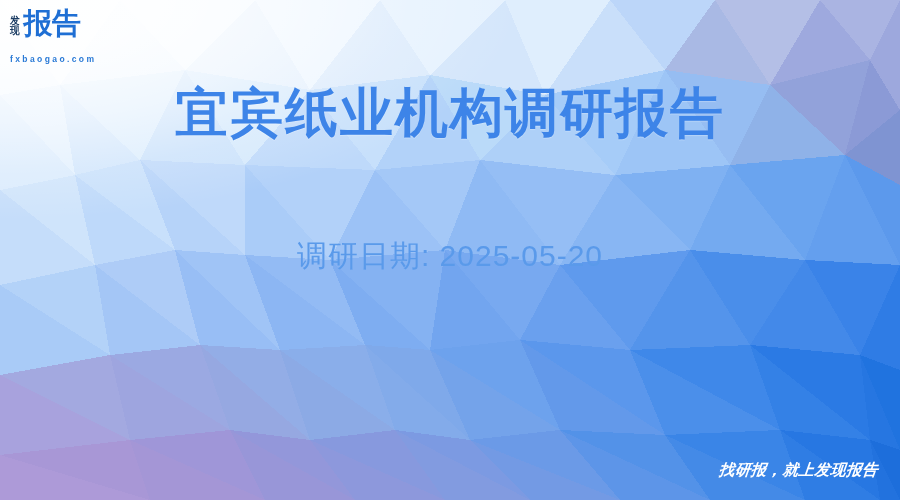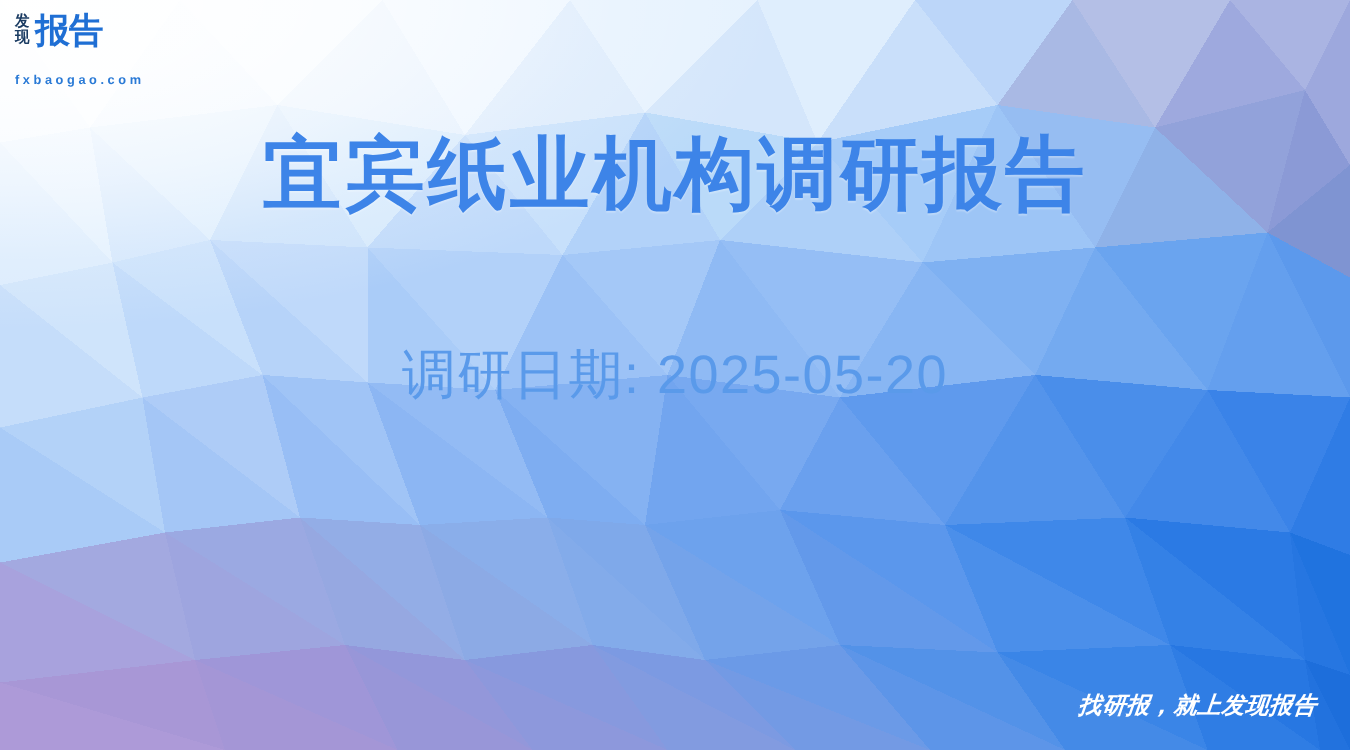--- a/index.html
+++ b/index.html
@@ -67,21 +67,21 @@
   }
   .logo-stack span {
     font-size: 10.5px;
     font-weight: 700;
     color: #1b3c63;
     letter-spacing: 0px;
     transform: scaleX(0.92);
     transform-origin: left center;
   }
   .logo-main {
-    font-size: 23px;
+    font-size: 29px;
     font-weight: 800;
     color: #1f6fd4;
     letter-spacing: -0.5px;
     line-height: 1;
   }
   .logo-domain {
     margin-top: 16px;
     font-size: 8.5px;
     font-weight: 700;
     color: #2a7ad6;
@@ -97,29 +97,30 @@
     text-align: center;
   }
   #main-title {
     font-size: 53px;
     font-weight: 800;
     color: #3d84e8;
     letter-spacing: 2px;
     line-height: 1.18;
     margin: 0;
     text-shadow: 0 1px 1px rgba(255,255,255,0.25);
+    font-family: Liberation Mono, monospace;
   }
   #sub-title {
     margin: 0;
     position: absolute;
     left: 0;
     right: 0;
-    top: 140px;
+    top: 150px;
     text-align: center;
-    font-size: 36px;
+    font-size: 30px;
     font-weight: 400;
     color: #5a9aea;
     letter-spacing: 1px;
   }
 
   
   #tagline {
     position: absolute;
     right: 22px;
     bottom: 19px;

